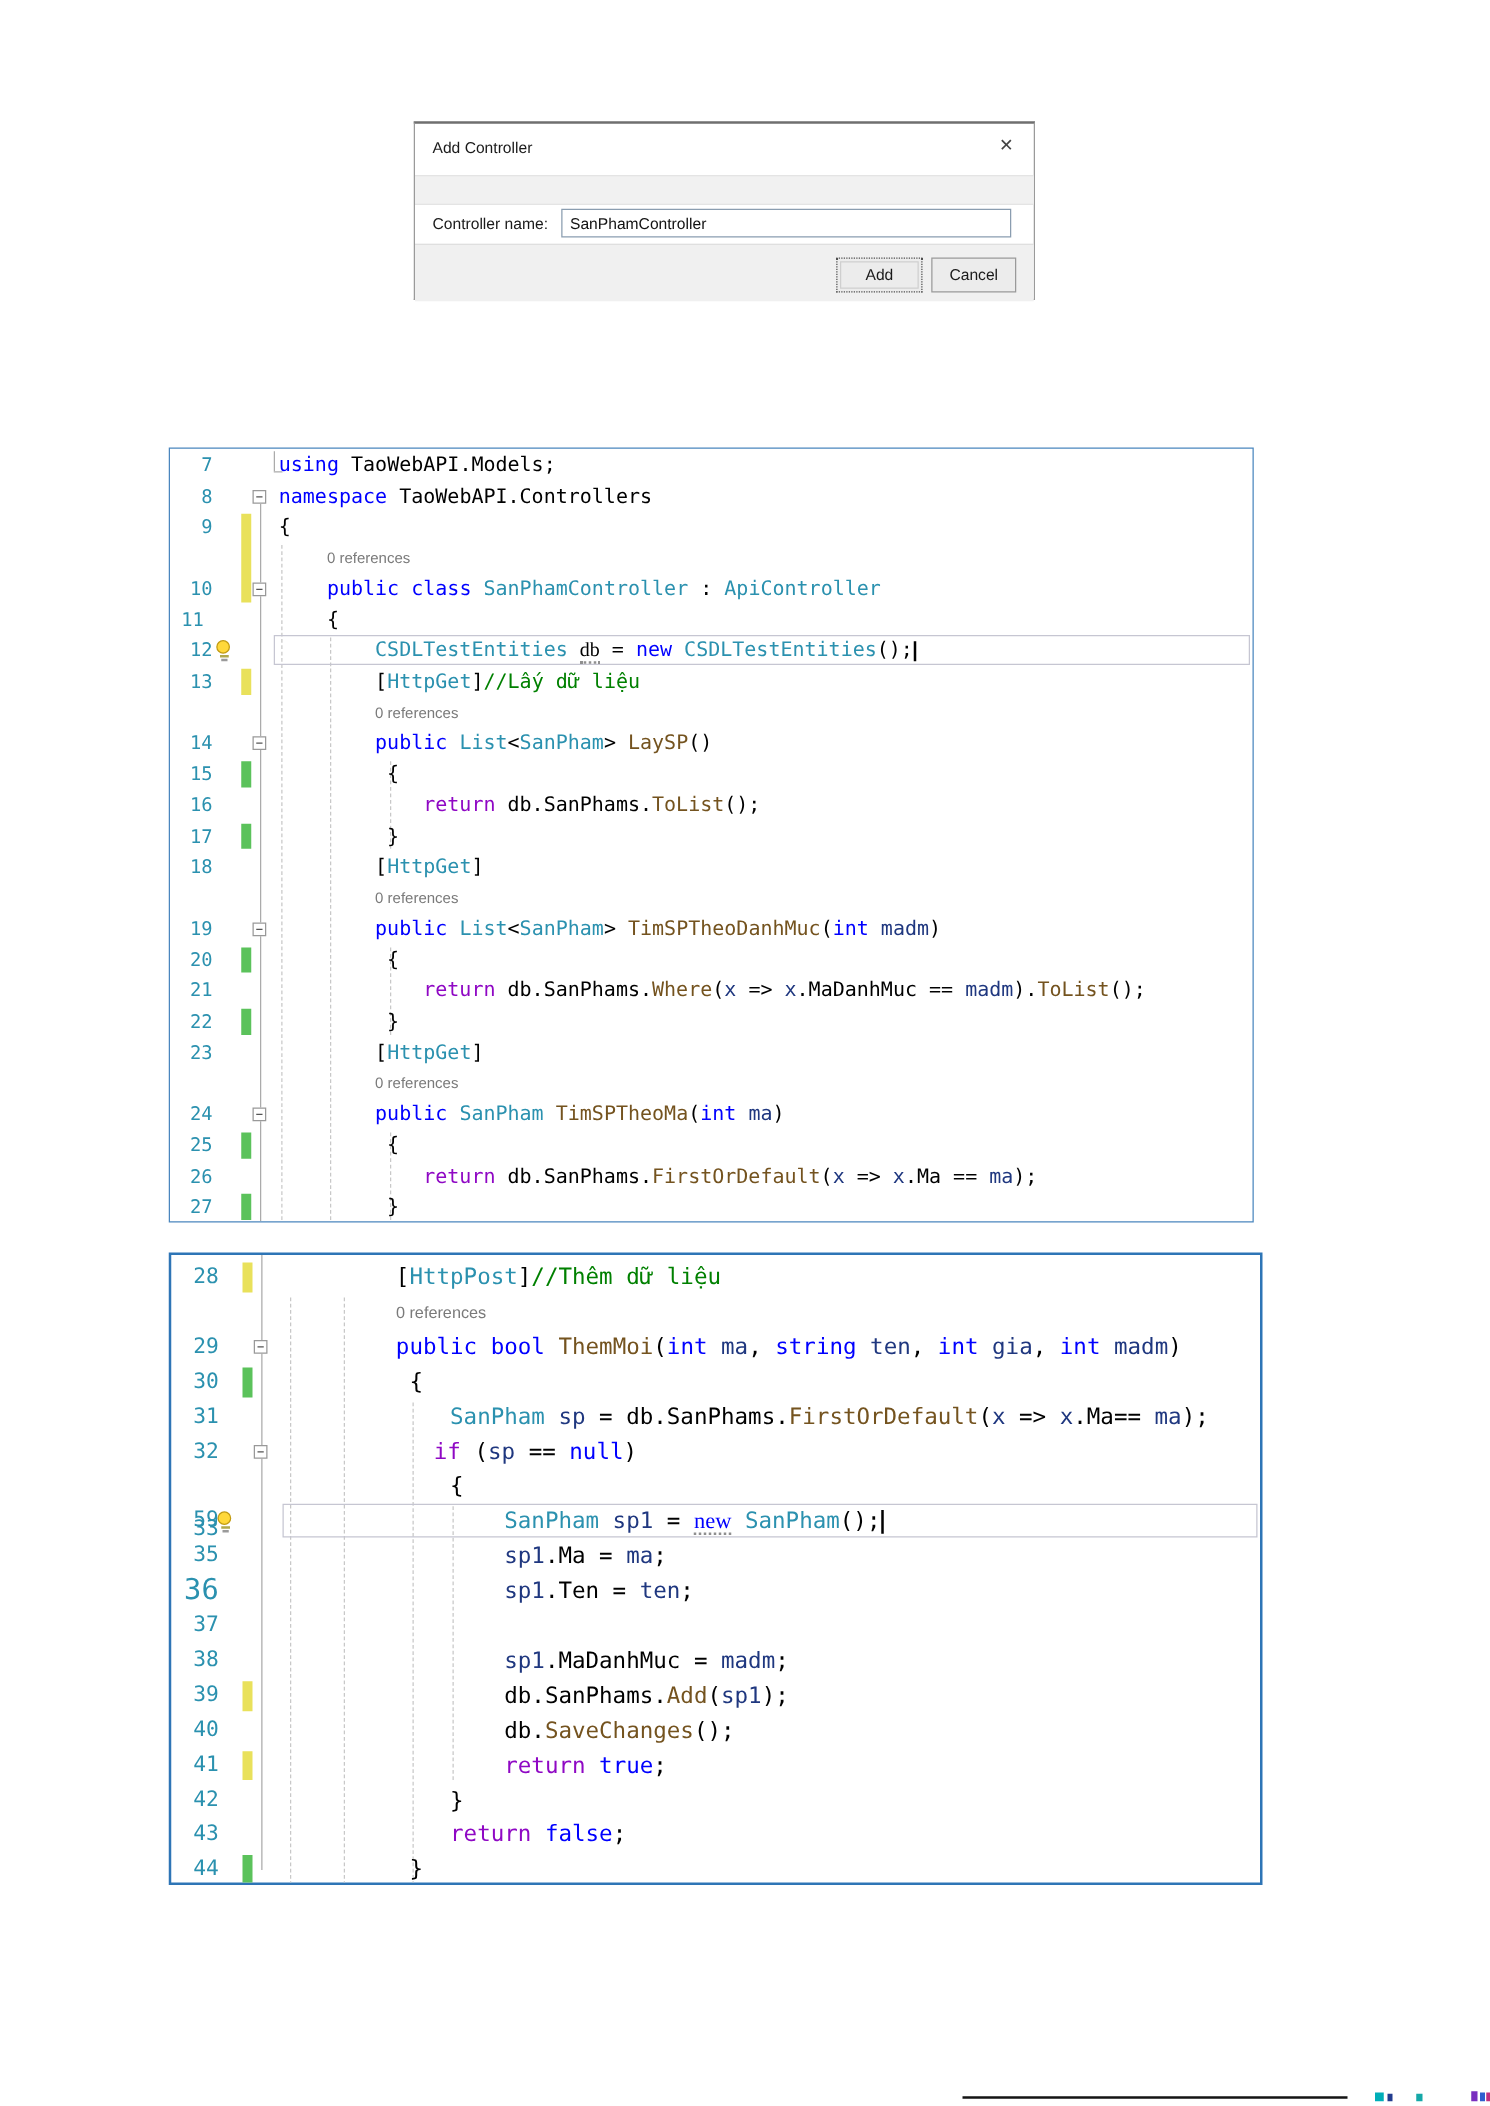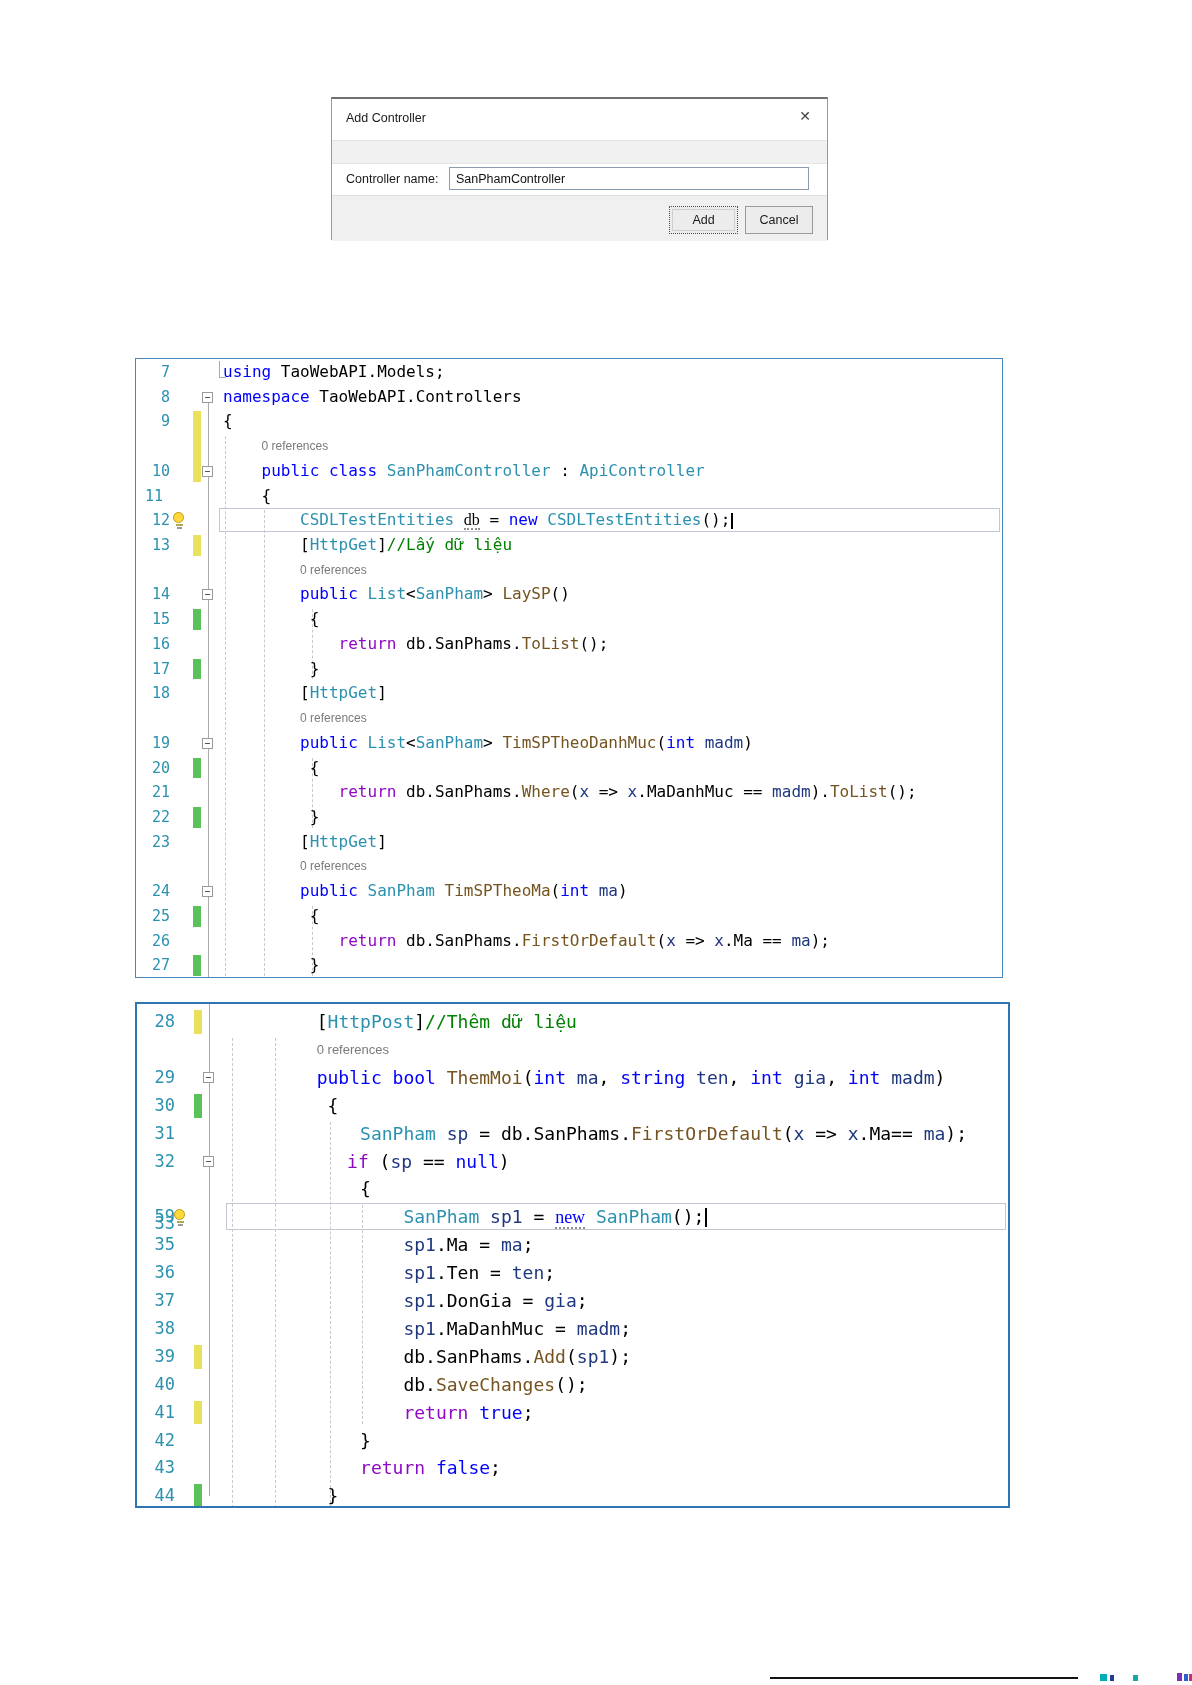--- a/index.html
+++ b/index.html
@@ -235,26 +235,25 @@
         <b></b>
         <s></s>
       </div>
       <span class="code" style="left: 93px; line-height: 27.9px; font-size: 18px;"><span class="sn">                </span><span class="st">SanPham</span><span class="sn"> </span><span class="sp">sp1</span><span class="sn"> = </span><span class="sk u">new</span><span class="sn"> </span><span class="st">SanPham</span><span class="sn">();</span><span class="caret"></span></span>
     </div>
     <div class="row" style="top: 227.2px; height: 27.9px;">
       <span class="ln" style="width: 36px; line-height: 27.9px; font-size: 17px;">35</span>
       <span class="code" style="left: 93px; line-height: 27.9px; font-size: 18px;"><span class="sn">                </span><span class="sp">sp1</span><span class="sn">.Ma = </span><span class="sp">ma</span><span class="sn">;</span></span>
     </div>
     <div class="row" style="top: 255.1px; height: 27.9px;">
-      <span class="ln" style="width: 36px; line-height: 27.9px; font-size: 17px;">36</span>
+      <span class="ln" style="width: 36px; line-height: 27.9px; font-size: 23px;">36</span>
       <span class="code" style="left: 93px; line-height: 27.9px; font-size: 18px;"><span class="sn">                </span><span class="sp">sp1</span><span class="sn">.Ten = </span><span class="sp">ten</span><span class="sn">;</span></span>
     </div>
     <div class="row" style="top: 283px; height: 27.9px;">
       <span class="ln" style="width: 36px; line-height: 27.9px; font-size: 17px;">37</span>
-      <span class="code" style="left: 93px; line-height: 27.9px; font-size: 18px;"><span class="sn">                </span><span class="sp">sp1</span><span class="sn">.DonGia = </span><span class="sp">gia</span><span class="sn">;</span></span>
     </div>
     <div class="row" style="top: 310.9px; height: 27.9px;">
       <span class="ln" style="width: 36px; line-height: 27.9px; font-size: 17px;">38</span>
       <span class="code" style="left: 93px; line-height: 27.9px; font-size: 18px;"><span class="sn">                </span><span class="sp">sp1</span><span class="sn">.MaDanhMuc = </span><span class="sp">madm</span><span class="sn">;</span></span>
     </div>
     <div class="row" style="top: 338.8px; height: 27.9px;">
       <span class="ln" style="width: 36px; line-height: 27.9px; font-size: 17px;">39</span>
       <div class="bar" style="top: 2px; height: 23.9px; background: rgb(233, 225, 91);"></div>
       <span class="code" style="left: 93px; line-height: 27.9px; font-size: 18px;"><span class="sn">                db.SanPhams.</span><span class="sm">Add</span><span class="sn">(</span><span class="sp">sp1</span><span class="sn">);</span></span>
     </div>

